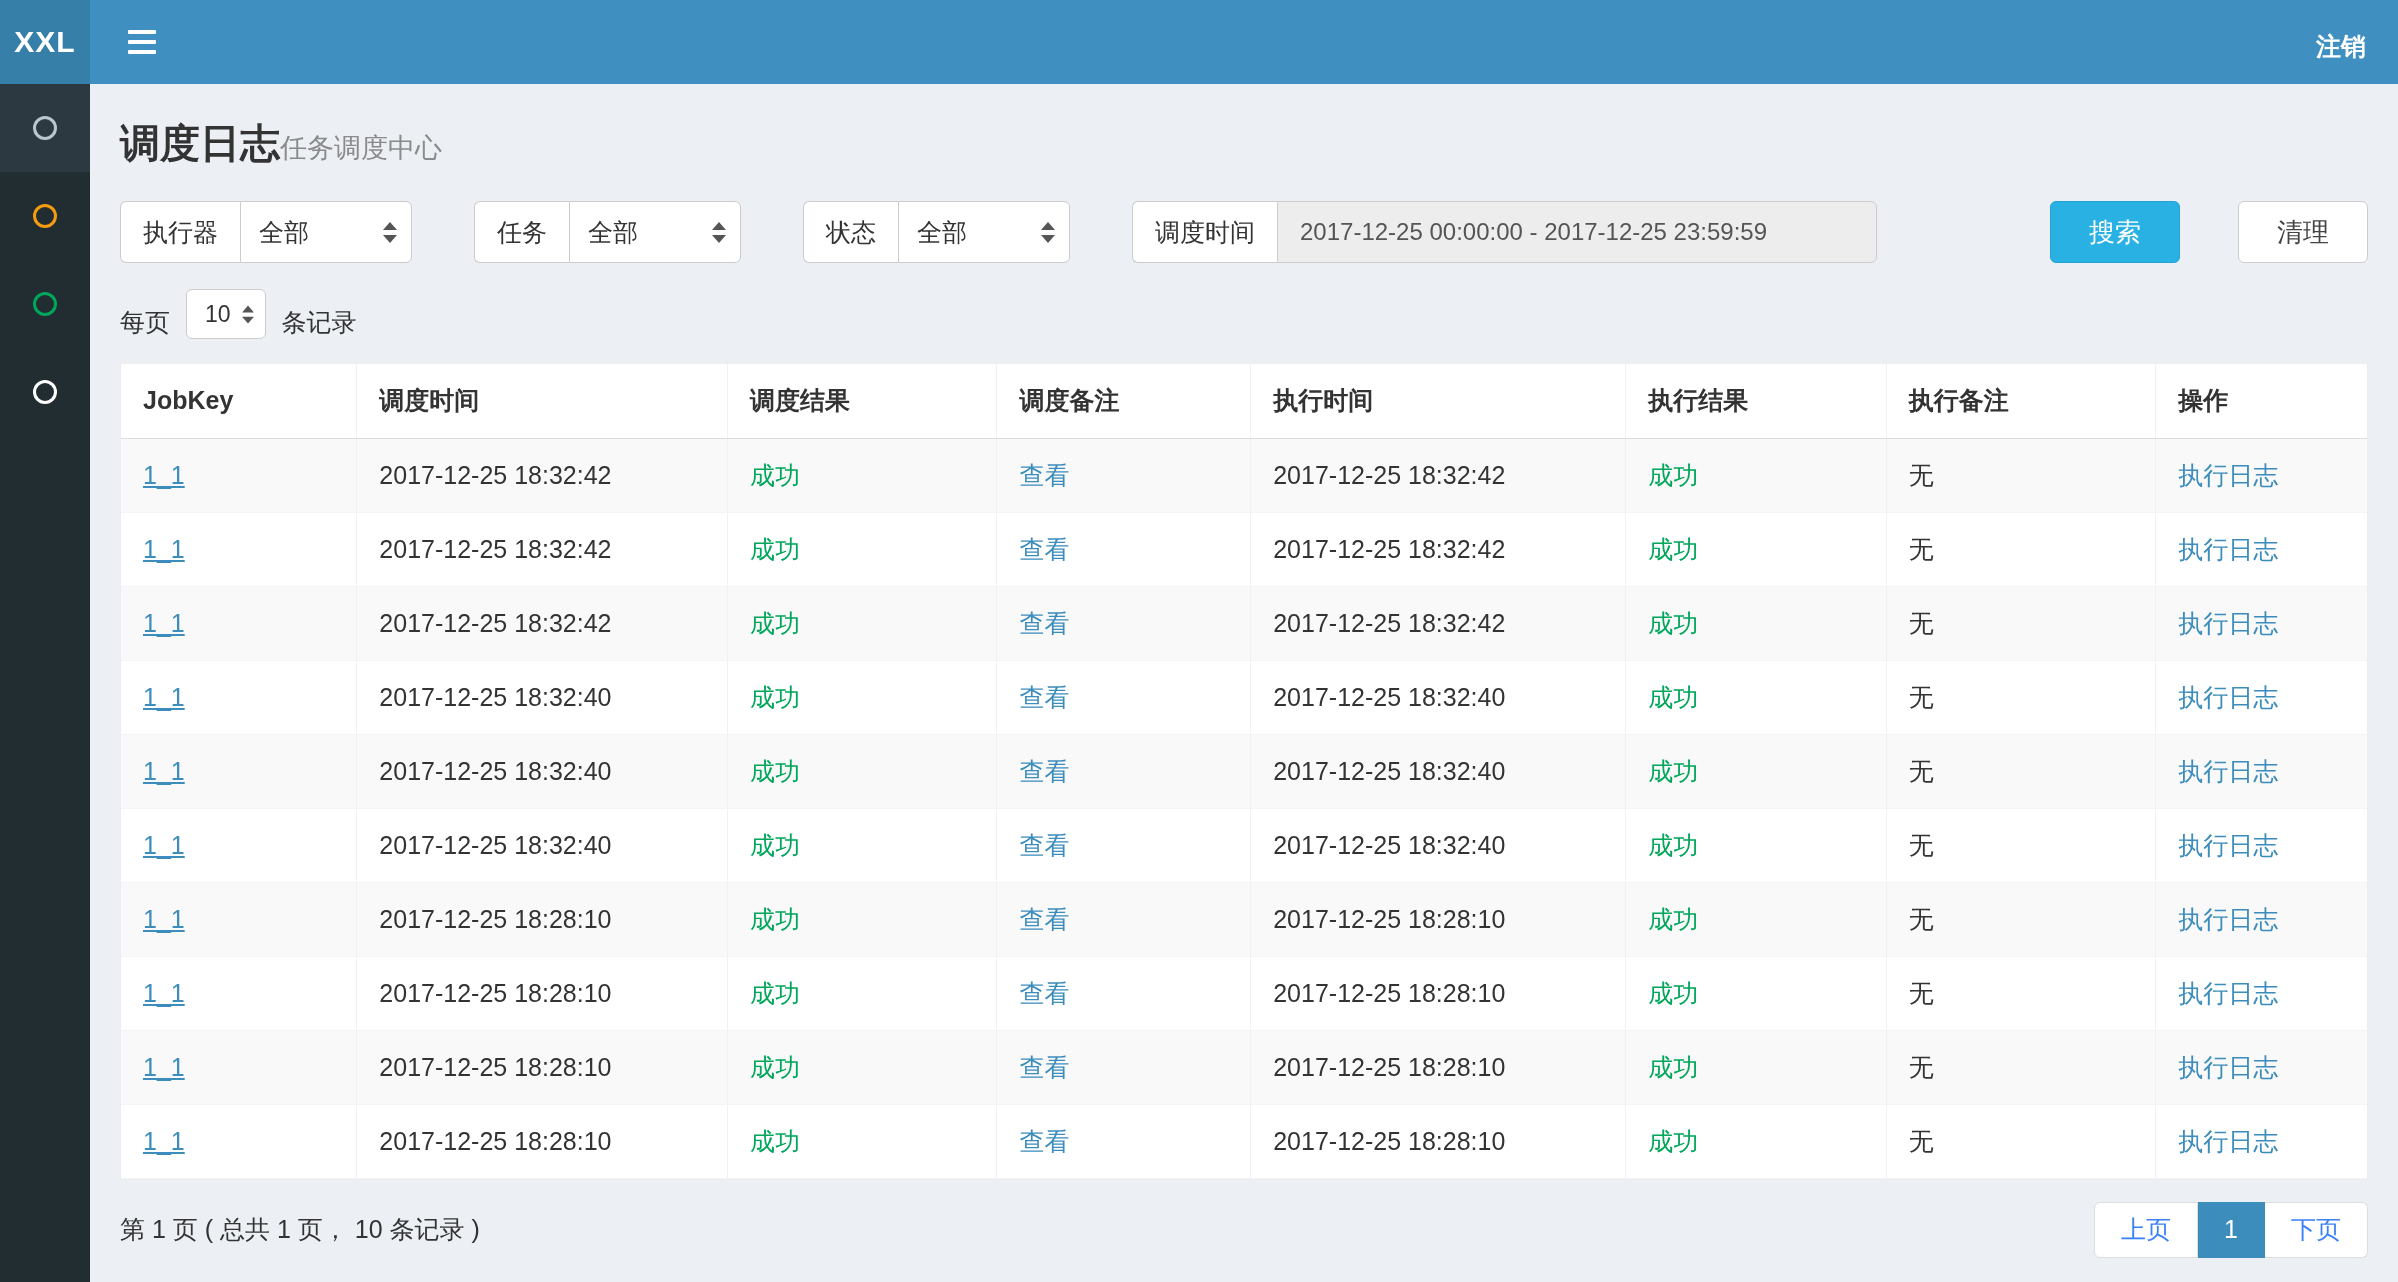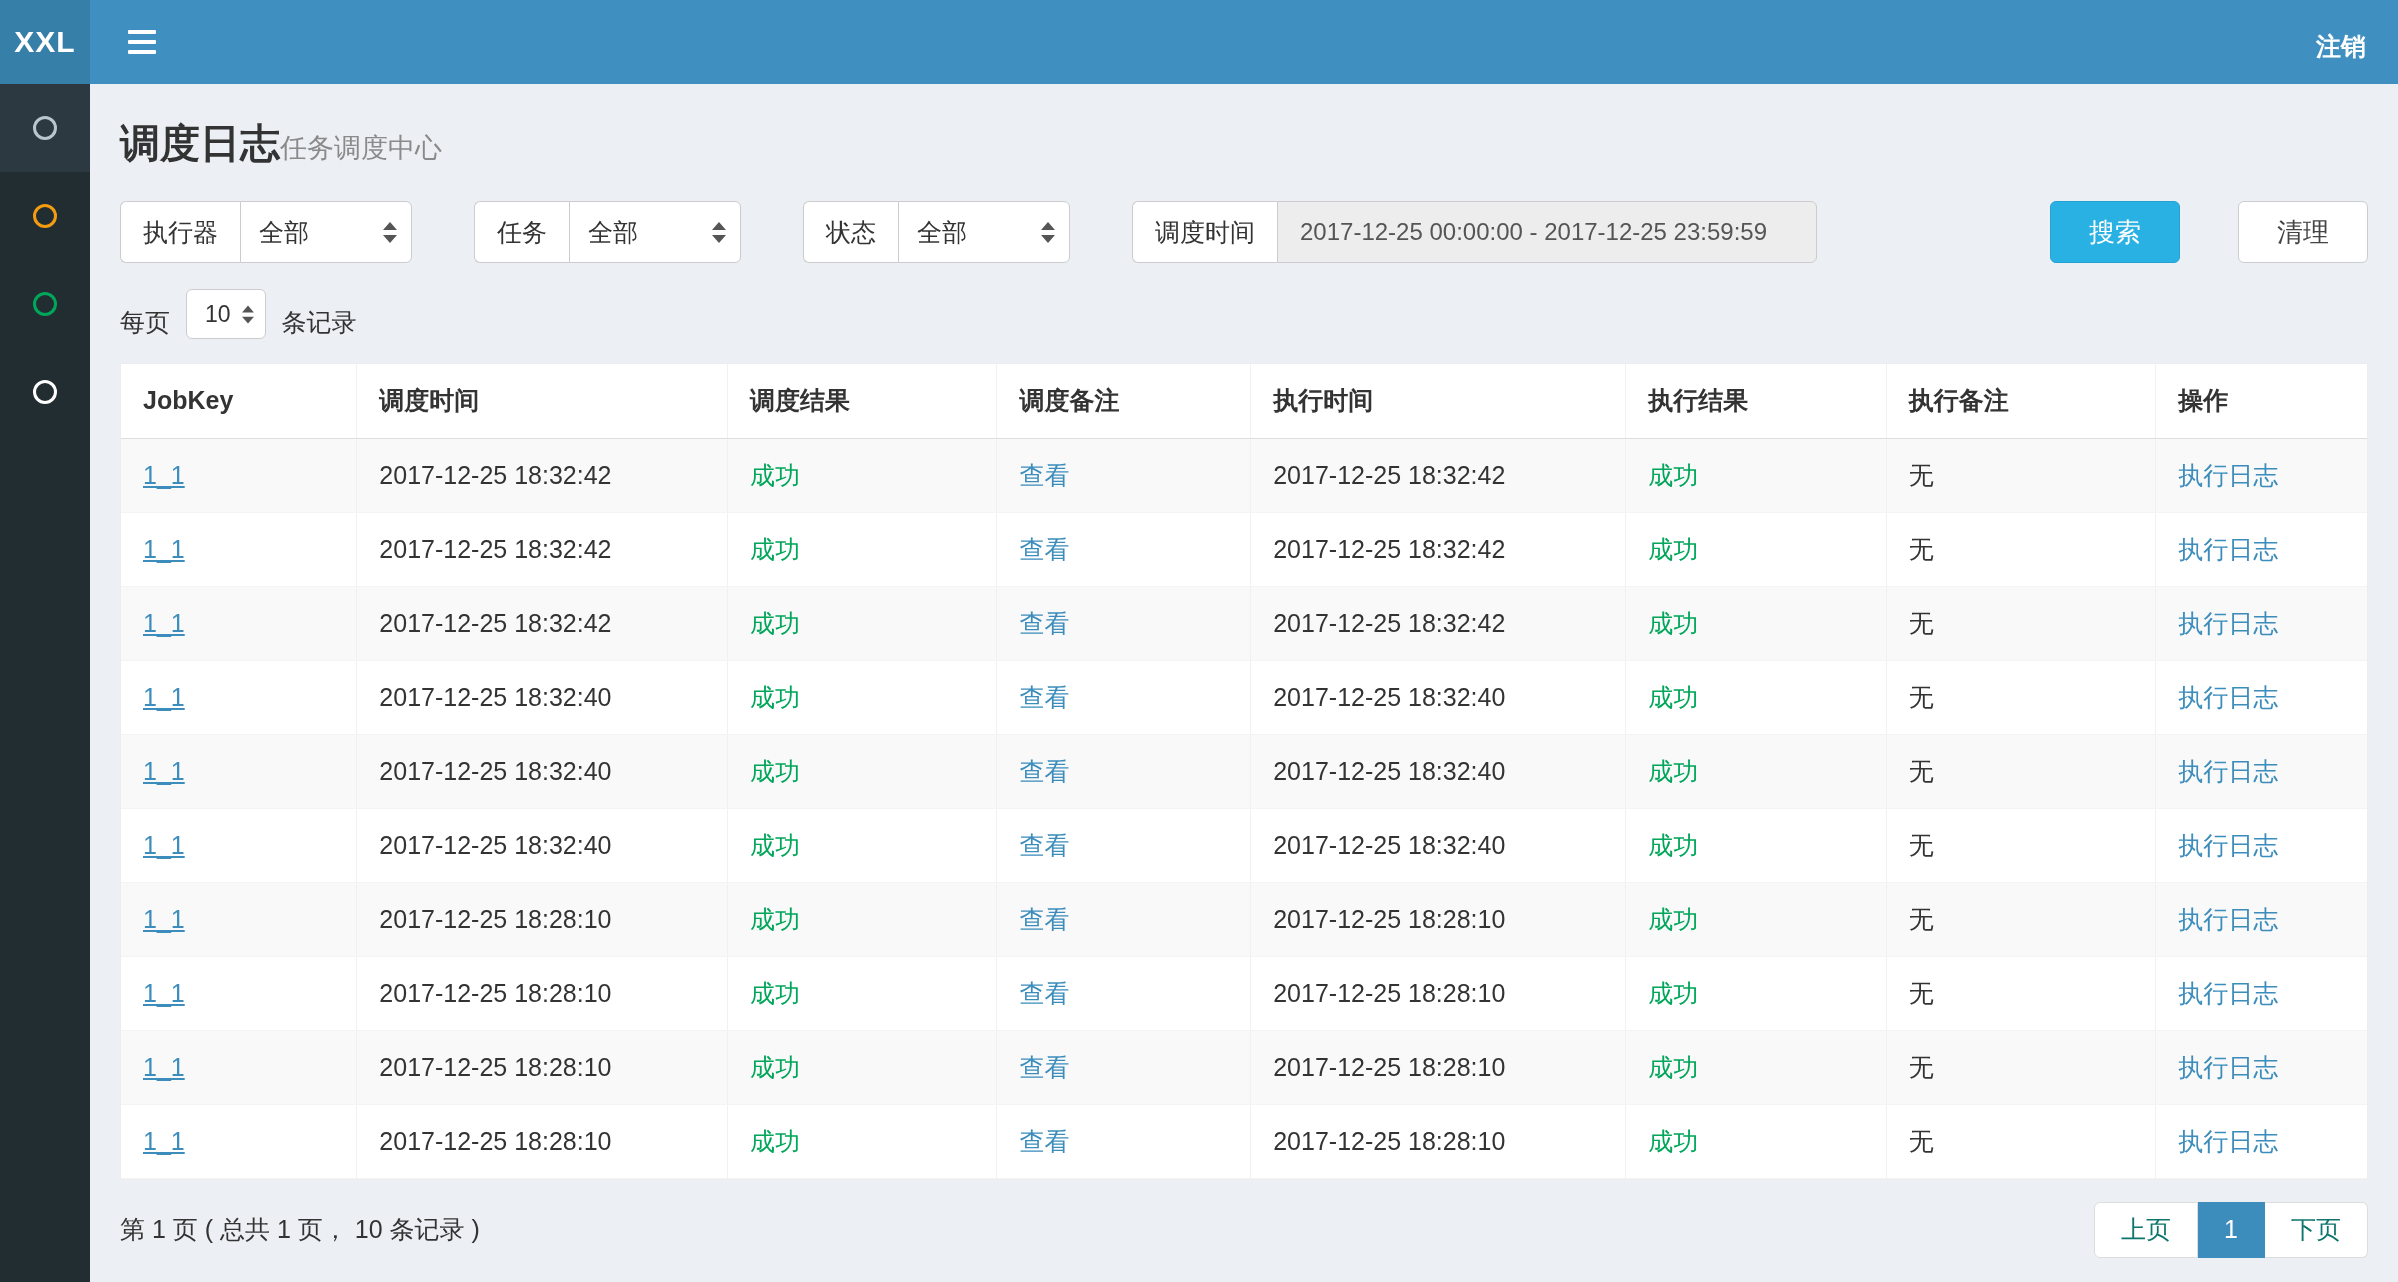--- a/index.html
+++ b/index.html
@@ -46,21 +46,21 @@
     display: flex; align-items: center; justify-content: space-between;
     padding: 0 14px 0 18px; font-size: 25px; width: 172px; cursor: pointer;
   }
   .spin { display: inline-flex; flex-direction: column; gap: 5px; margin-left: 12px; }
   .spin i { width: 0; height: 0; border-left: 7px solid transparent; border-right: 7px solid transparent; }
   .spin .up { border-bottom: 8px solid #555; }
   .spin .down { border-top: 8px solid #555; }
   .date-input {
     background: #ededed; border: 1px solid #ccc; border-radius: 0 6px 6px 0;
     display: flex; align-items: center; padding: 0 22px; font-size: 24px;
-    color: #555; width: 540px; cursor: text; white-space: nowrap;
+    color: #555; width: 600px; cursor: text; white-space: nowrap;
   }
   .btn {
     height: 62px; border-radius: 6px; font-size: 26px; padding: 0 38px;
     display: flex; align-items: center; border: 1px solid transparent; cursor: pointer;
   }
   .btn-search { margin-left: auto; background: #29b1e4; border-color: #24a3d3; color: #fff; }
   .btn-clear  { margin-left: 58px; background: #fff; border-color: #ccc; color: #444; }
   
   .pagesize { display: flex; align-items: flex-end; margin-top: 26px; font-size: 25px; gap: 16px; }
   .small-select {
@@ -76,21 +76,21 @@
   th + th, td + td { border-left: 1px solid #f1f1f1; }
   tbody tr:nth-child(odd) { background: #f9f9f9; }
   .success { color: #00a65a; }
   a.link { color: #3c8dbc; text-decoration: none; cursor: pointer; }
   a.link.underline { text-decoration: underline; }
   
   .table-footer { display: flex; align-items: center; justify-content: space-between; margin-top: 22px; font-size: 25px; padding-bottom: 16px; }
   .pagination { display: flex; }
   .page-btn {
     height: 56px; padding: 0 26px; border: 1px solid #ddd; background: #fff;
-    display: flex; align-items: center; font-size: 25px; color: #0f766e; cursor: pointer;
+    display: flex; align-items: center; font-size: 25px; color: #3b82f6; cursor: pointer;
   }
   .page-btn.prev { border-radius: 6px 0 0 6px; }
   .page-btn.next { border-radius: 0 6px 6px 0; border-left: 0; }
   .page-btn.current { background: #3c8dbc; border-color: #3c8dbc; color: #fff; border-left: 0; }
 </style>
 </head>
 <body>
 
 <div class="navbar">
   <div class="logo">XXL</div>

